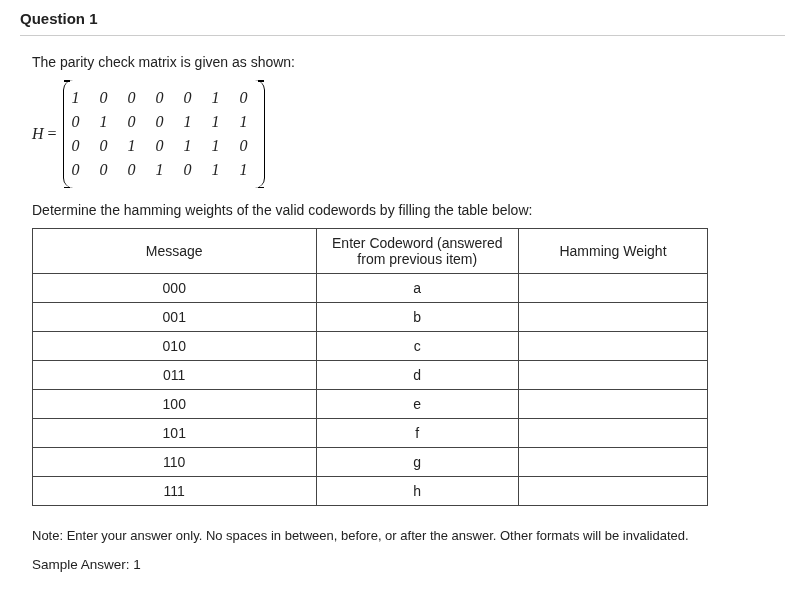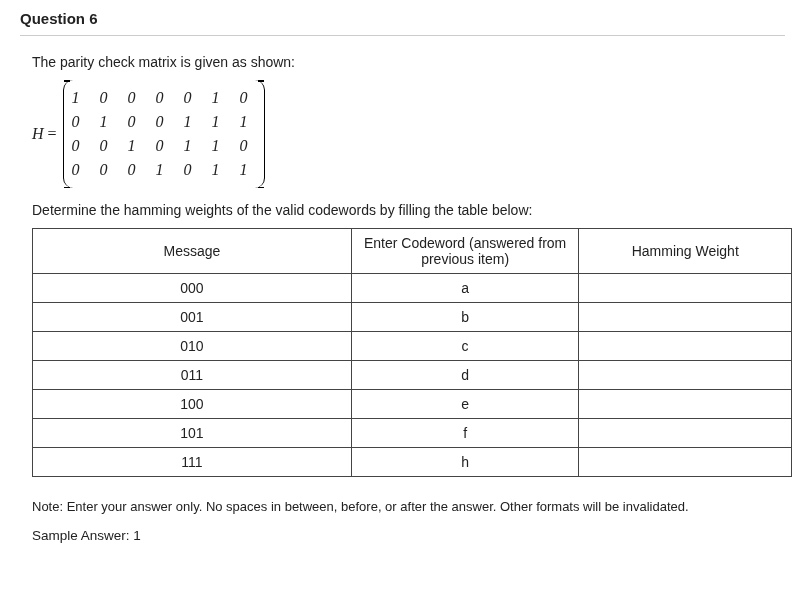--- a/index.html
+++ b/index.html
@@ -68,21 +68,21 @@
     .matrix-bracket .tr::after { bottom: 0; }
     .matrix-row {
       font-family: "Times New Roman", serif;
       letter-spacing: 8px;
       line-height: 1.5;
       white-space: nowrap;
     }
     .instruction { margin: 12px 0 10px 0; }
     table.codeword-table {
       border-collapse: collapse;
-      width: 760px;
+      width: 676px;
       margin-top: 6px;
     }
     table.codeword-table th,
     table.codeword-table td {
       border: 1px solid #444;
       text-align: center;
       padding: 6px 4px;
       font-size: 14px;
       font-weight: normal;
     }
@@ -91,21 +91,21 @@
     }
     .col-msg { width: 42%; }
     .col-cw  { width: 30%; }
     .col-hw  { width: 28%; }
     .note { margin-top: 22px; font-size: 13px; }
     .sample { margin-top: 14px; font-size: 13.5px; }
   </style>
 </head>
 <body>
 
-<div class="question-title">Question 6</div>
+<div class="question-title">Question 1</div>
 
 <div class="content">
   <div class="intro">The parity check matrix is given as shown:</div>
 
   <div class="matrix-eq">
     <span class="matrix-lhs">H</span>
     <span class="matrix-eqsign">=</span>
     <span class="matrix-bracket">
       <span class="tr"></span>
       <div class="matrix-row">1 0 0 0 0 1 0</div>
@@ -150,20 +150,25 @@
         <td>100</td>
         <td>e</td>
         <td></td>
       </tr>
       <tr>
         <td>101</td>
         <td>f</td>
         <td></td>
       </tr>
       <tr>
+        <td>110</td>
+        <td>g</td>
+        <td></td>
+      </tr>
+      <tr>
         <td>111</td>
         <td>h</td>
         <td></td>
       </tr>
     </tbody>
   </table>
 
   <div class="note">Note: Enter your answer only. No spaces in between, before, or after the answer. Other formats will be invalidated.</div>
   <div class="sample">Sample Answer: 1</div>
 </div>

